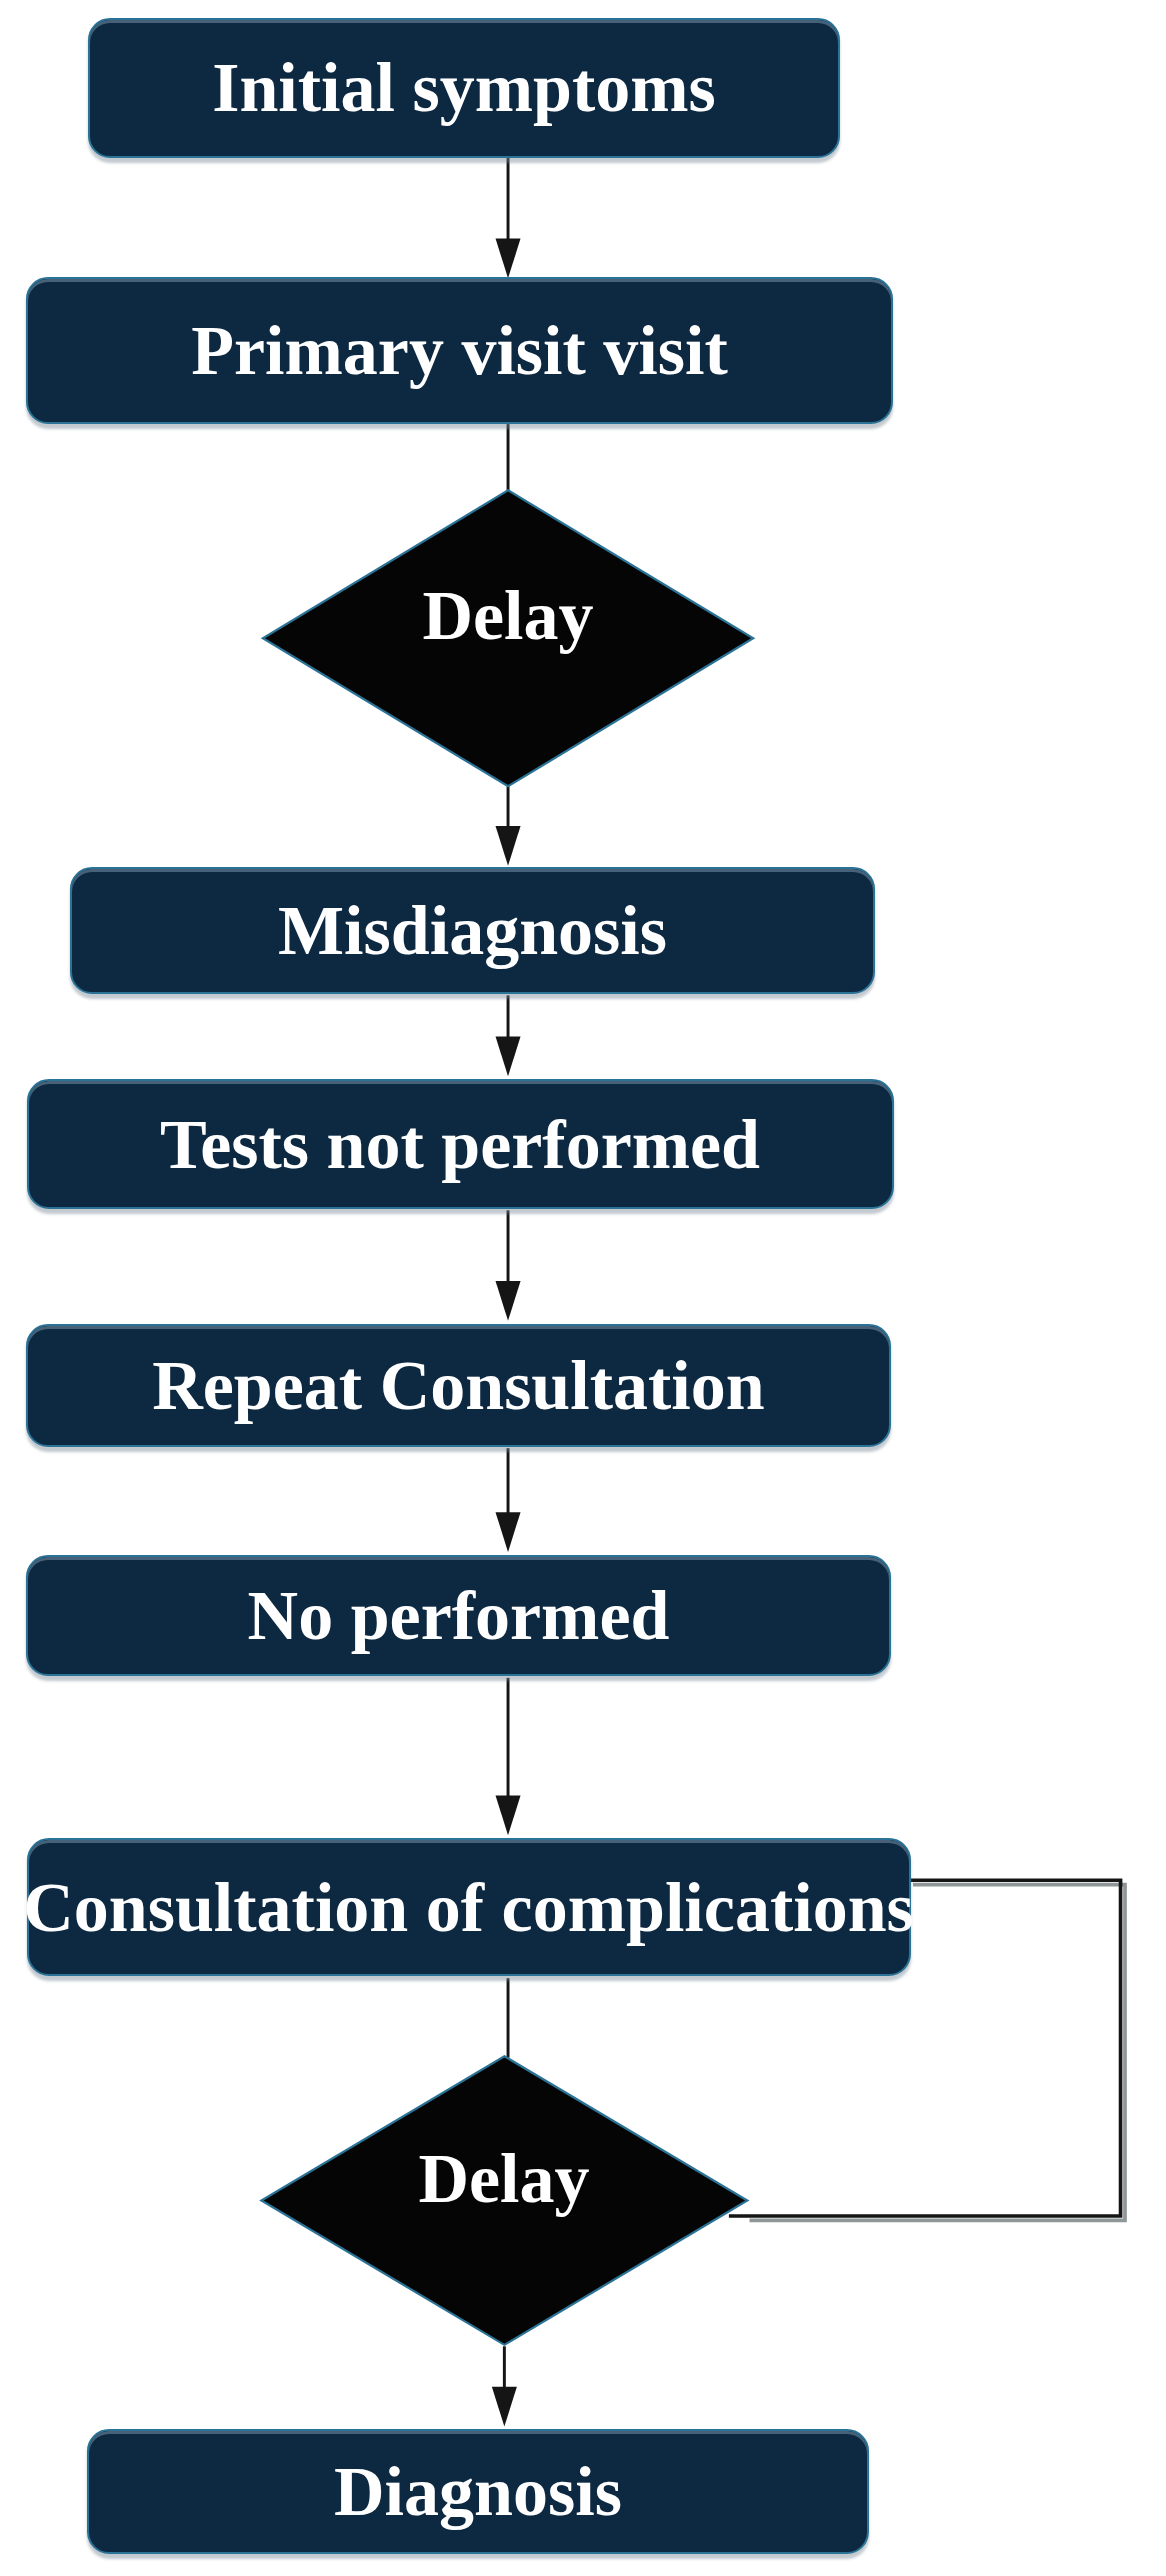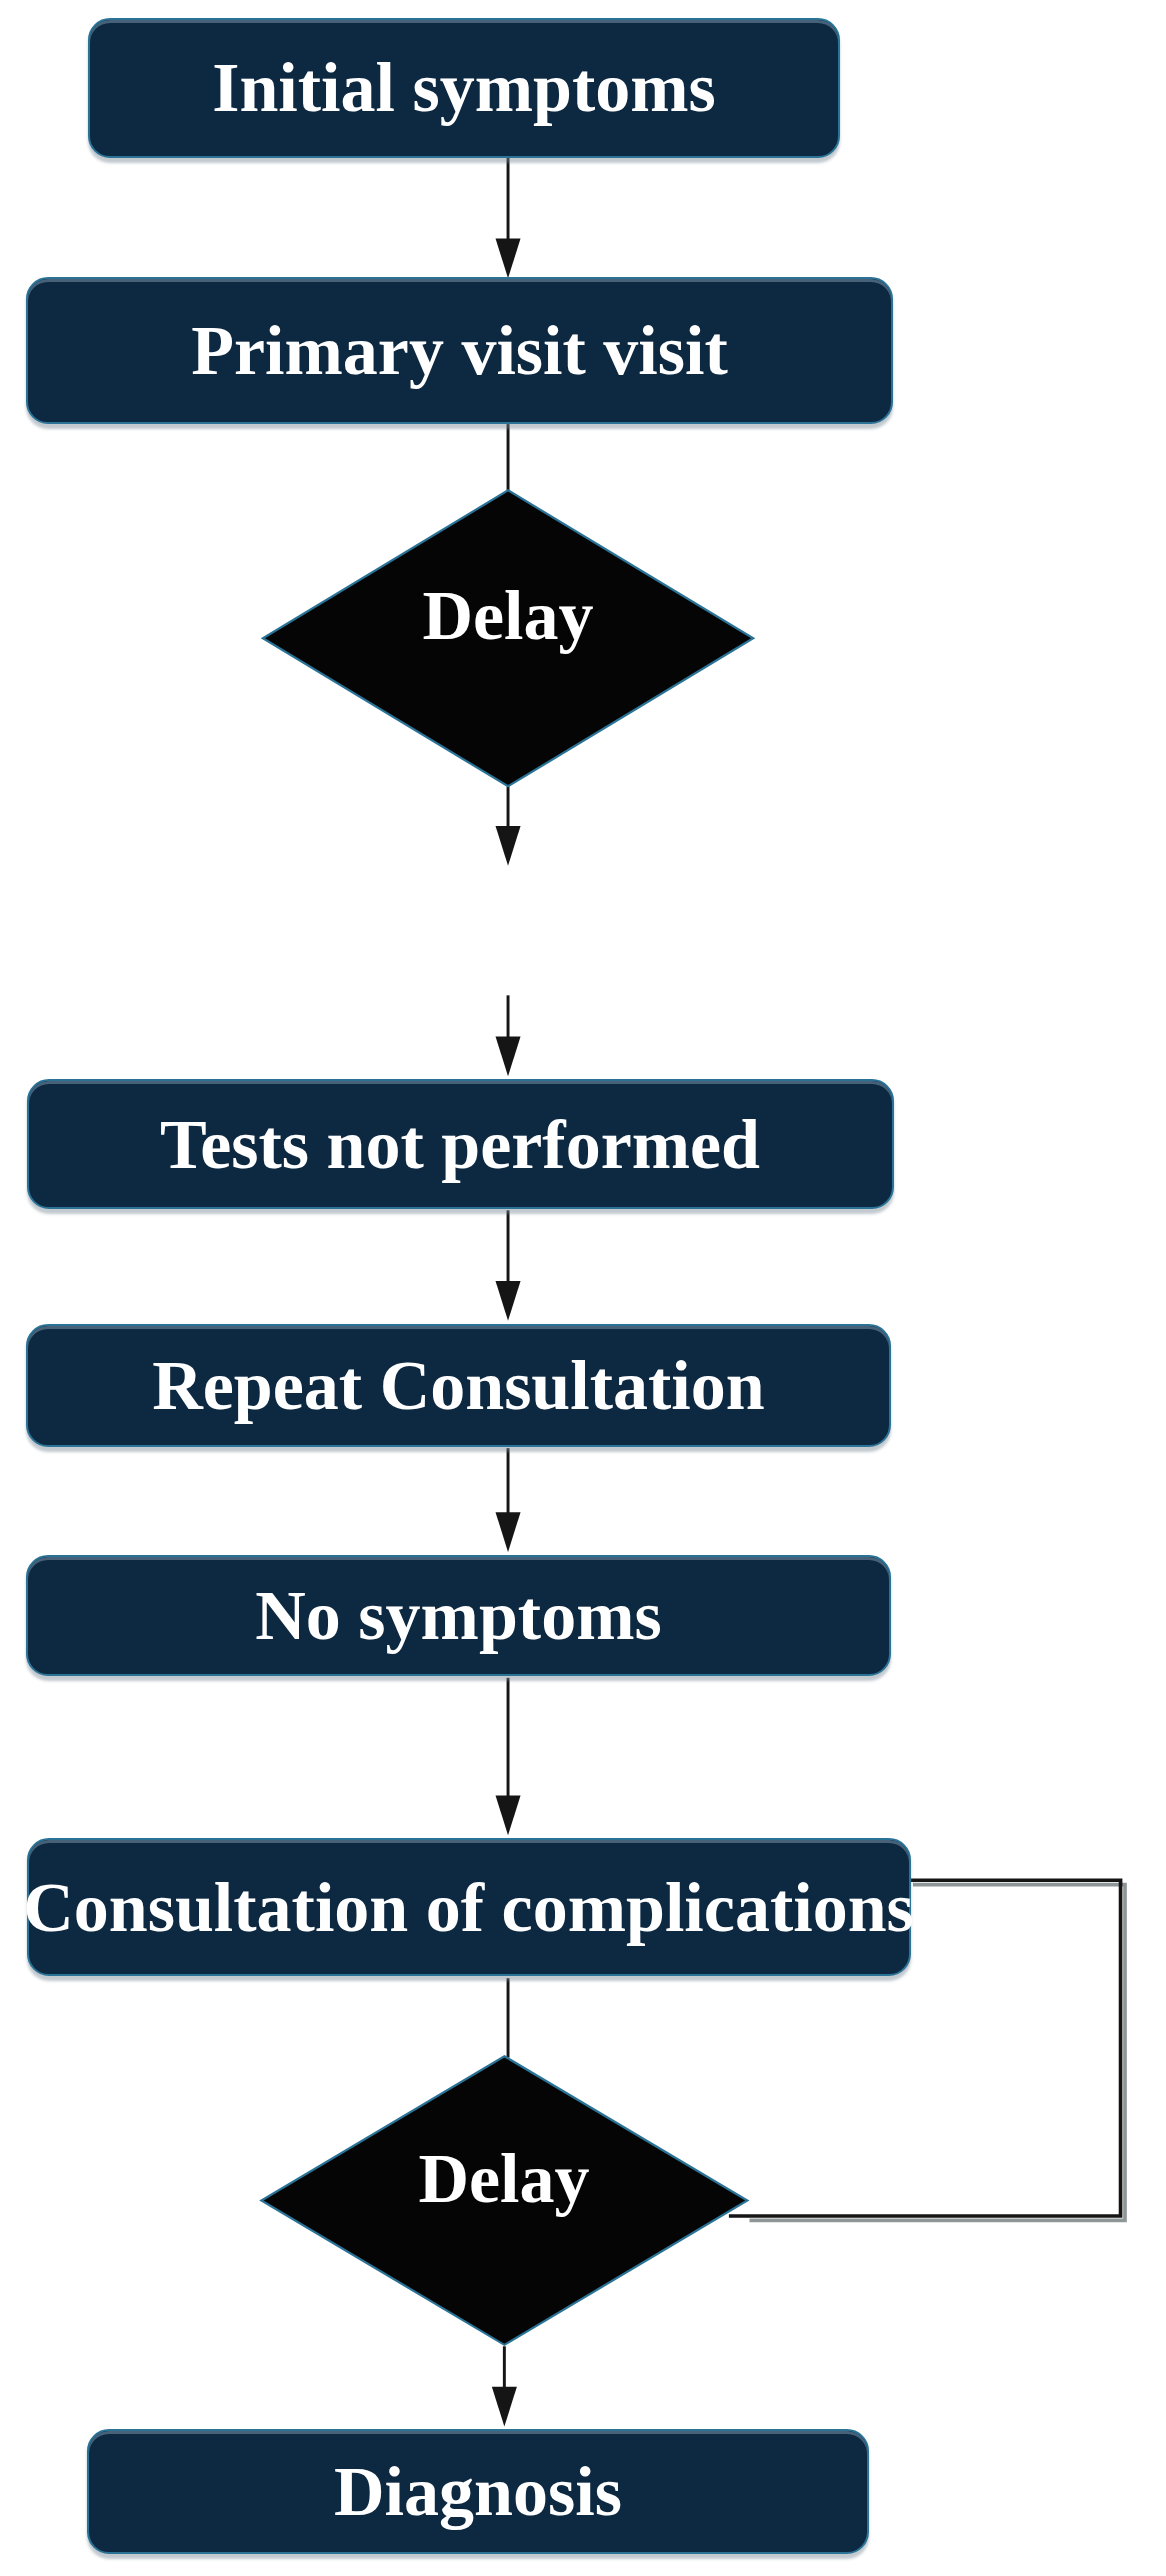--- a/index.html
+++ b/index.html
@@ -117,31 +117,34 @@
   <div class="node box" style="left:88px; top:17.7px; width:752px; height:140px;">
     <span class="label">Initial symptoms</span>
   </div>
 
   <div class="node box" style="left:26px; top:277px; width:867px; height:147px;">
     <span class="label">Primary visit visit</span>
   </div>
 
   <div class="diamond-label" style="left:361px; top:578px; width:294px; height:74px;">Delay</div>
 
+  <div class="node box" style="left:70px; top:867px; width:805px; height:127px;">
+    <span class="label">Misdiagnosis</span>
+  </div>
 
   <div class="node box" style="left:26px; top:1324px; width:865px; height:123px;">
     <span class="label">Repeat Consultation</span>
   </div>
 
   <div class="node box" style="left:26.5px; top:1079px; width:867px; height:130px;">
     <span class="label">Tests not performed</span>
   </div>
 
   <div class="node box" style="left:26px; top:1555px; width:865px; height:121px;">
-    <span class="label">No symptoms</span>
+    <span class="label">No performed</span>
   </div>
 
   <div class="node box" style="left:26.5px; top:1838px; width:884px; height:138px;">
     <span class="label">Consultation of complications</span>
   </div>
 
   <div class="diamond-label" style="left:357px; top:2141px; width:294px; height:74px;">Delay</div>
 
   <div class="node box" style="left:87px; top:2429px; width:782px; height:125px;">
     <span class="label">Diagnosis</span>

